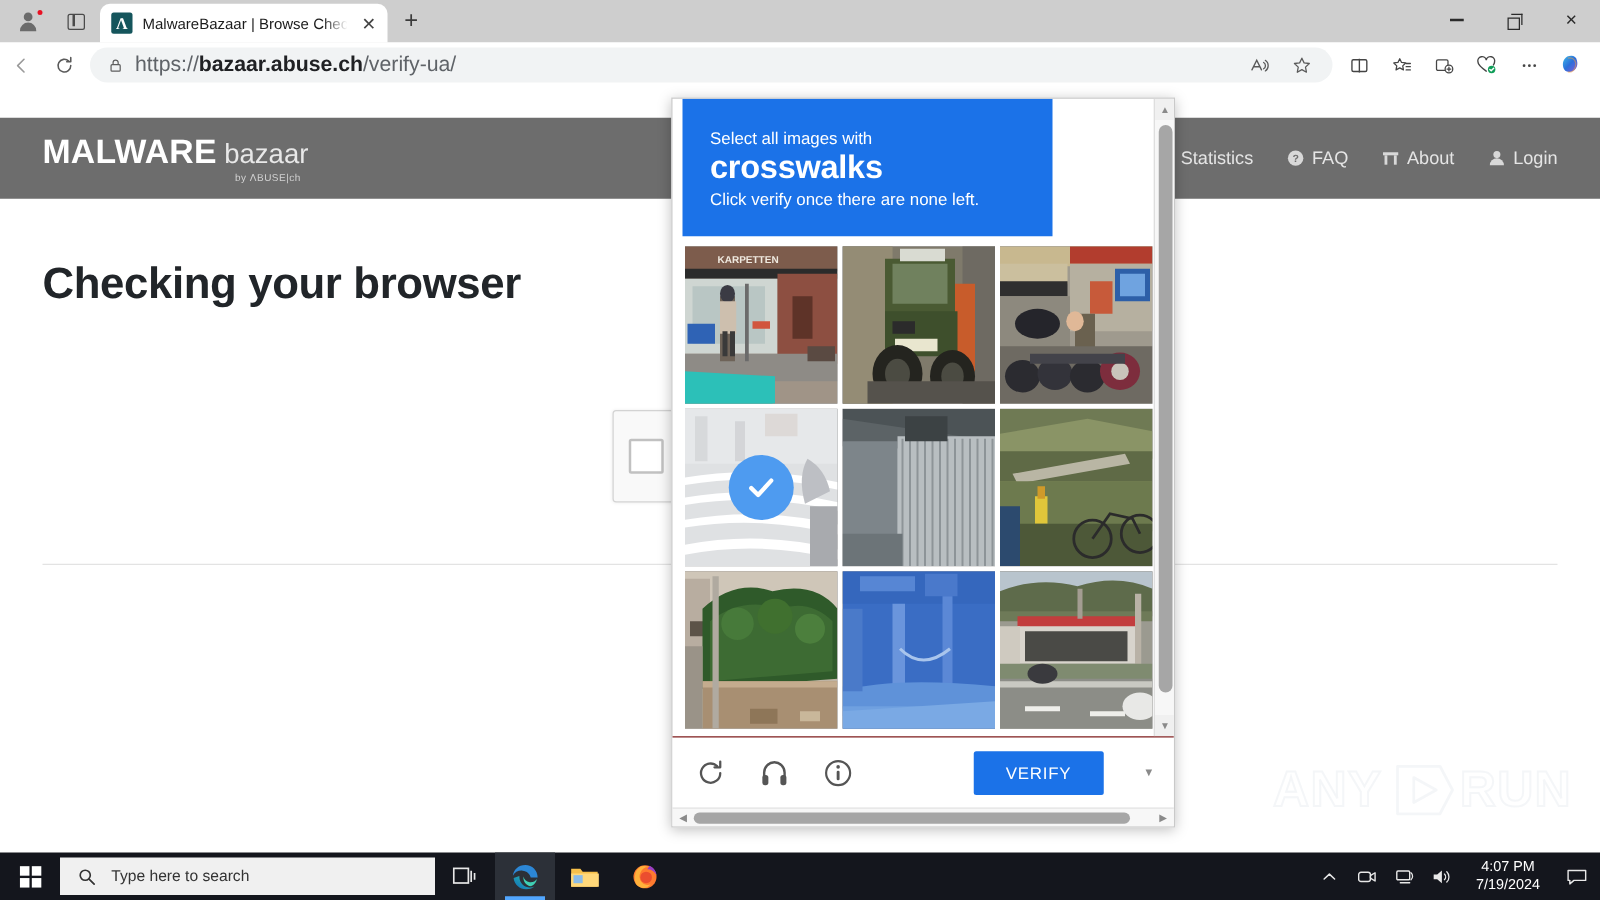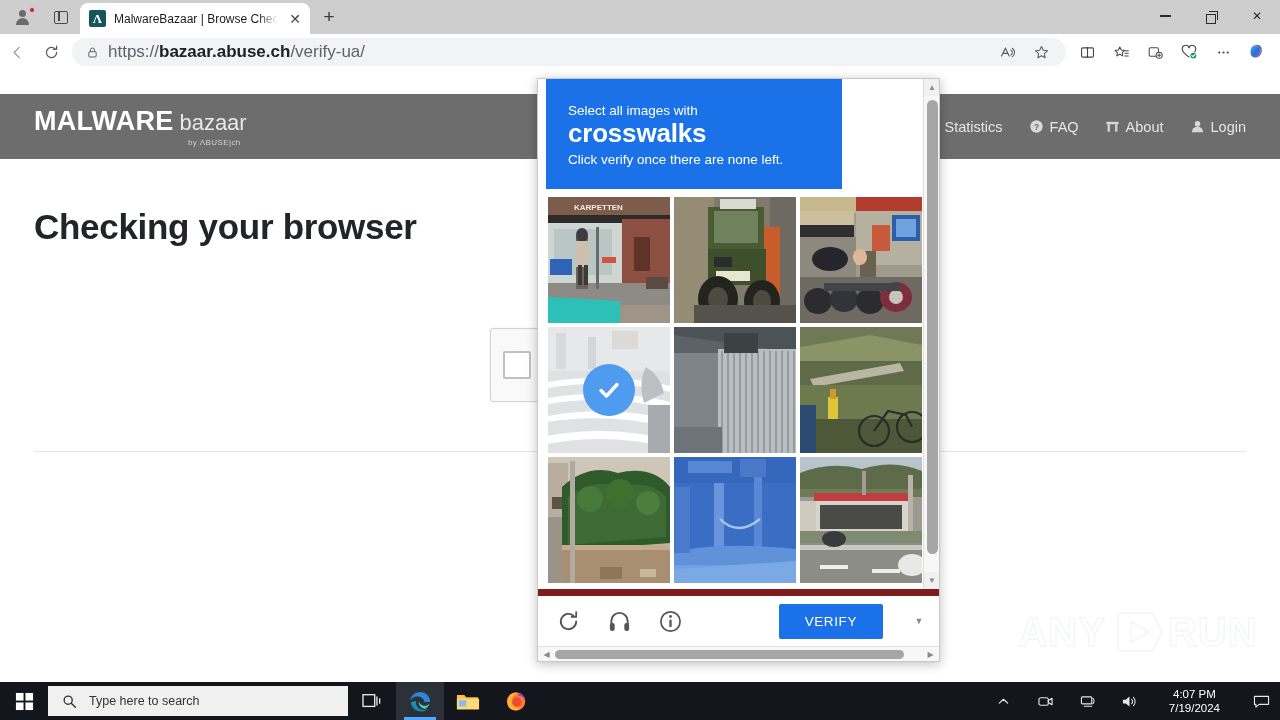--- a/index.html
+++ b/index.html
@@ -93,21 +93,21 @@
   .cellimg{width:100%;height:100%;position:relative;overflow:hidden;background:#8a8a8a;}
   .cell-check{position:absolute;left:50%;top:50%;transform:translate(-50%,-50%);width:52px;height:52px;border-radius:50%;background:#4e9bf0;display:flex;align-items:center;justify-content:center;z-index:5;}
   .cell-check svg{display:block;}
   .selected-veil{position:absolute;inset:0;background:rgba(255,255,255,.55);z-index:4;}
 
   .cap-vscroll{width:17px;background:#f0f0f0;border-left:1px solid #dedede;position:relative;display:flex;flex-direction:column;align-items:center;}
   .vs-arrow{width:17px;height:17px;display:flex;align-items:center;justify-content:center;color:#8a8a8a;font-size:8px;flex:0 0 auto;}
   .vs-track{flex:1;width:17px;position:relative;background:#f7f7f7;}
   .vs-thumb{position:absolute;left:3px;top:4px;width:11px;height:calc(100% - 22px);background:#a6a6a6;border-radius:6px;}
 
-  .cap-foot{height:57px;border-top:7px solid #7f1d1d;display:flex;align-items:center;padding:0 10px 0 18px;gap:26px;background:#fff;}
+  .cap-foot{height:57px;border-top:1px solid #7f1d1d;display:flex;align-items:center;padding:0 10px 0 18px;gap:26px;background:#fff;}
   .cap-ico{color:#555;display:flex;align-items:center;justify-content:center;}
   .verify-btn{margin-left:auto;background:#1b72e8;color:#fff;font-size:13.5px;letter-spacing:.6px;font-weight:500;padding:10px 26px;border:none;border-radius:2px;}
   .cap-down{width:20px;display:flex;align-items:center;justify-content:center;color:#8a8a8a;font-size:9px;}
   .cap-hscroll{height:15px;background:#f7f7f7;border-top:1px solid #e3e3e3;display:flex;align-items:center;padding:0 2px;}
   .hs-arrow{width:13px;text-align:center;color:#8a8a8a;font-size:8px;}
   .hs-track{flex:1;height:15px;position:relative;}
   .hs-thumb{position:absolute;left:2px;top:3px;width:calc(100% - 22px);height:9px;background:#a6a6a6;border-radius:6px;}
 
   
   .watermark{position:absolute;left:1016px;top:596px;width:244px;height:72px;display:flex;align-items:center;justify-content:center;gap:4px;opacity:.55;pointer-events:none;}
@@ -115,21 +115,21 @@
   .wm-play{width:54px;height:46px;position:relative;}
 
   
   .taskbar{position:absolute;left:0;top:682px;width:1280px;height:38px;background:#14161d;display:flex;align-items:center;}
   .start{width:48px;height:38px;display:flex;align-items:center;justify-content:center;}
   .tb-search{width:300px;height:30px;background:#f0f0f0;display:flex;align-items:center;padding-left:14px;gap:12px;}
   .tb-search .ph{font-size:12.5px;color:#333;}
   .tb-app{width:48px;height:38px;display:flex;align-items:center;justify-content:center;position:relative;}
   .tb-app.active{background:#2c3038;}
   .tb-app.active:after{content:"";position:absolute;left:8px;bottom:0;width:32px;height:3px;background:#52a7ff;}
-  .tray{margin-left:auto;display:flex;align-items:center;gap:16px;padding-right:4px;}
+  .tray{margin-left:auto;display:flex;align-items:center;gap:4px;padding-right:4px;}
   .tray-ico{width:26px;height:38px;display:flex;align-items:center;justify-content:center;color:#e8e8e8;}
   .clock{display:flex;flex-direction:column;align-items:center;justify-content:center;color:#fff;font-size:11.5px;line-height:1.25;padding:0 10px;}
   .notif{width:30px;height:38px;display:flex;align-items:center;justify-content:center;color:#e8e8e8;}
 </style>
 </head>
 <body>
 
 <div id="screen">
 
   <div class="tabstrip">

